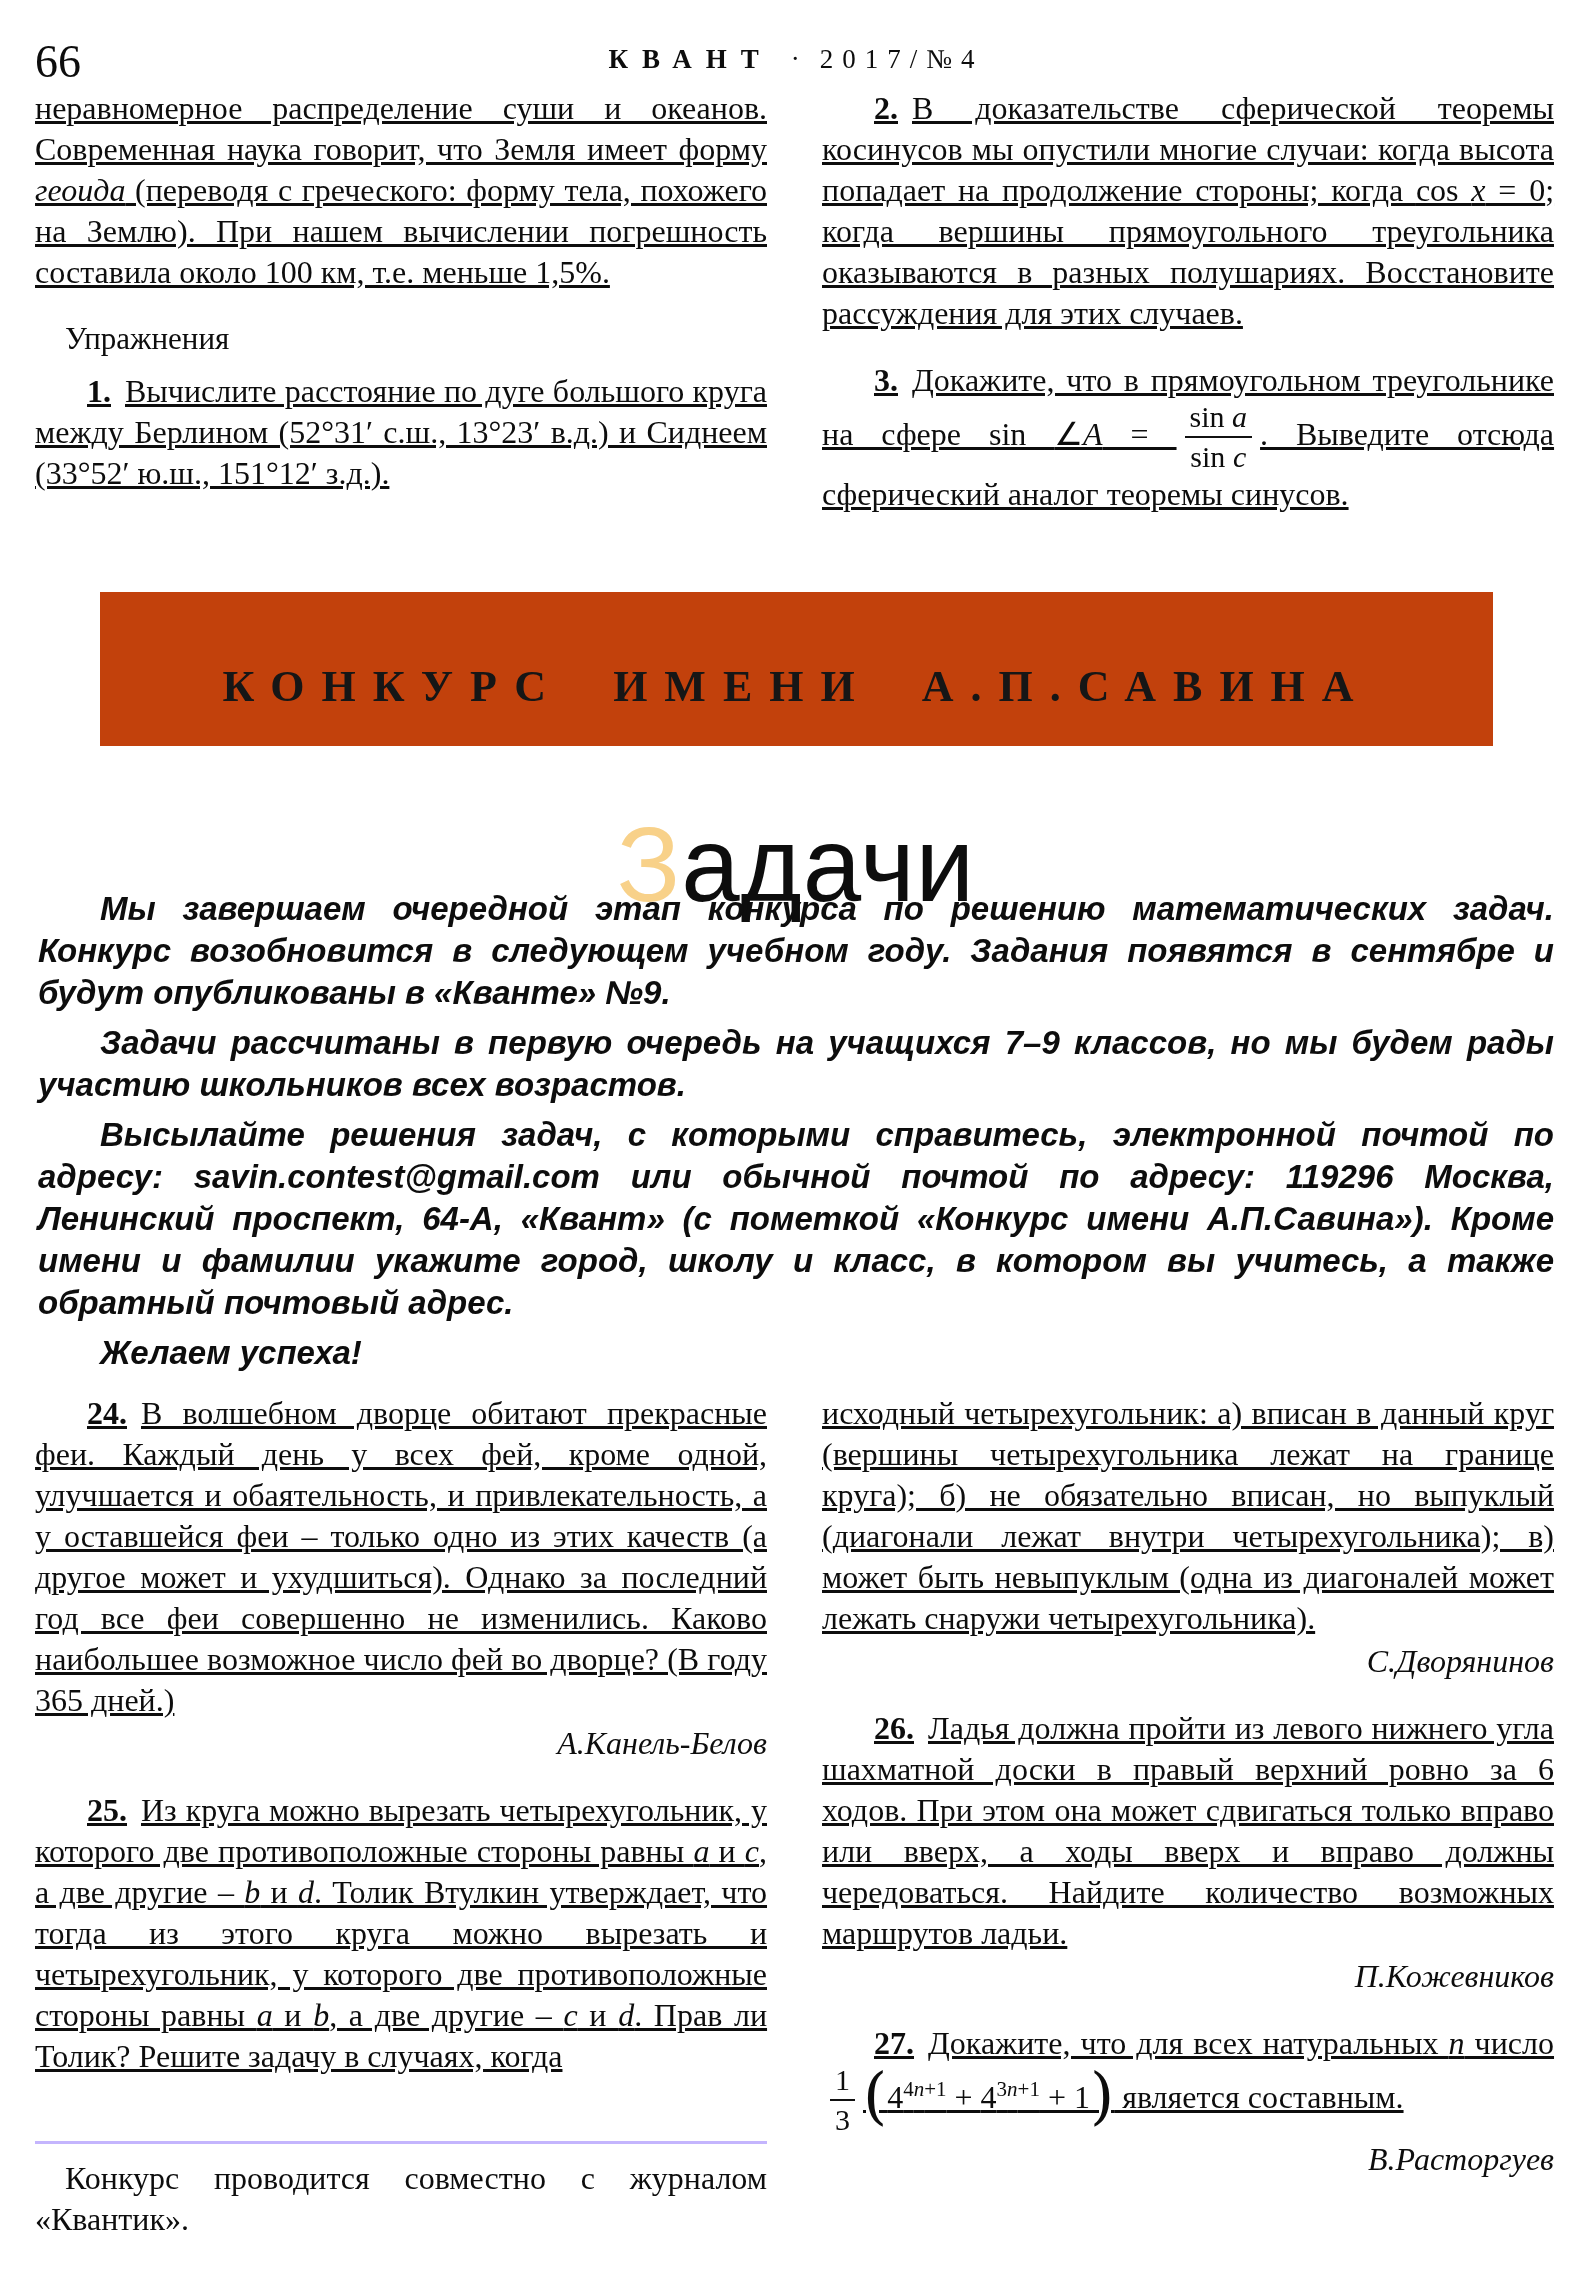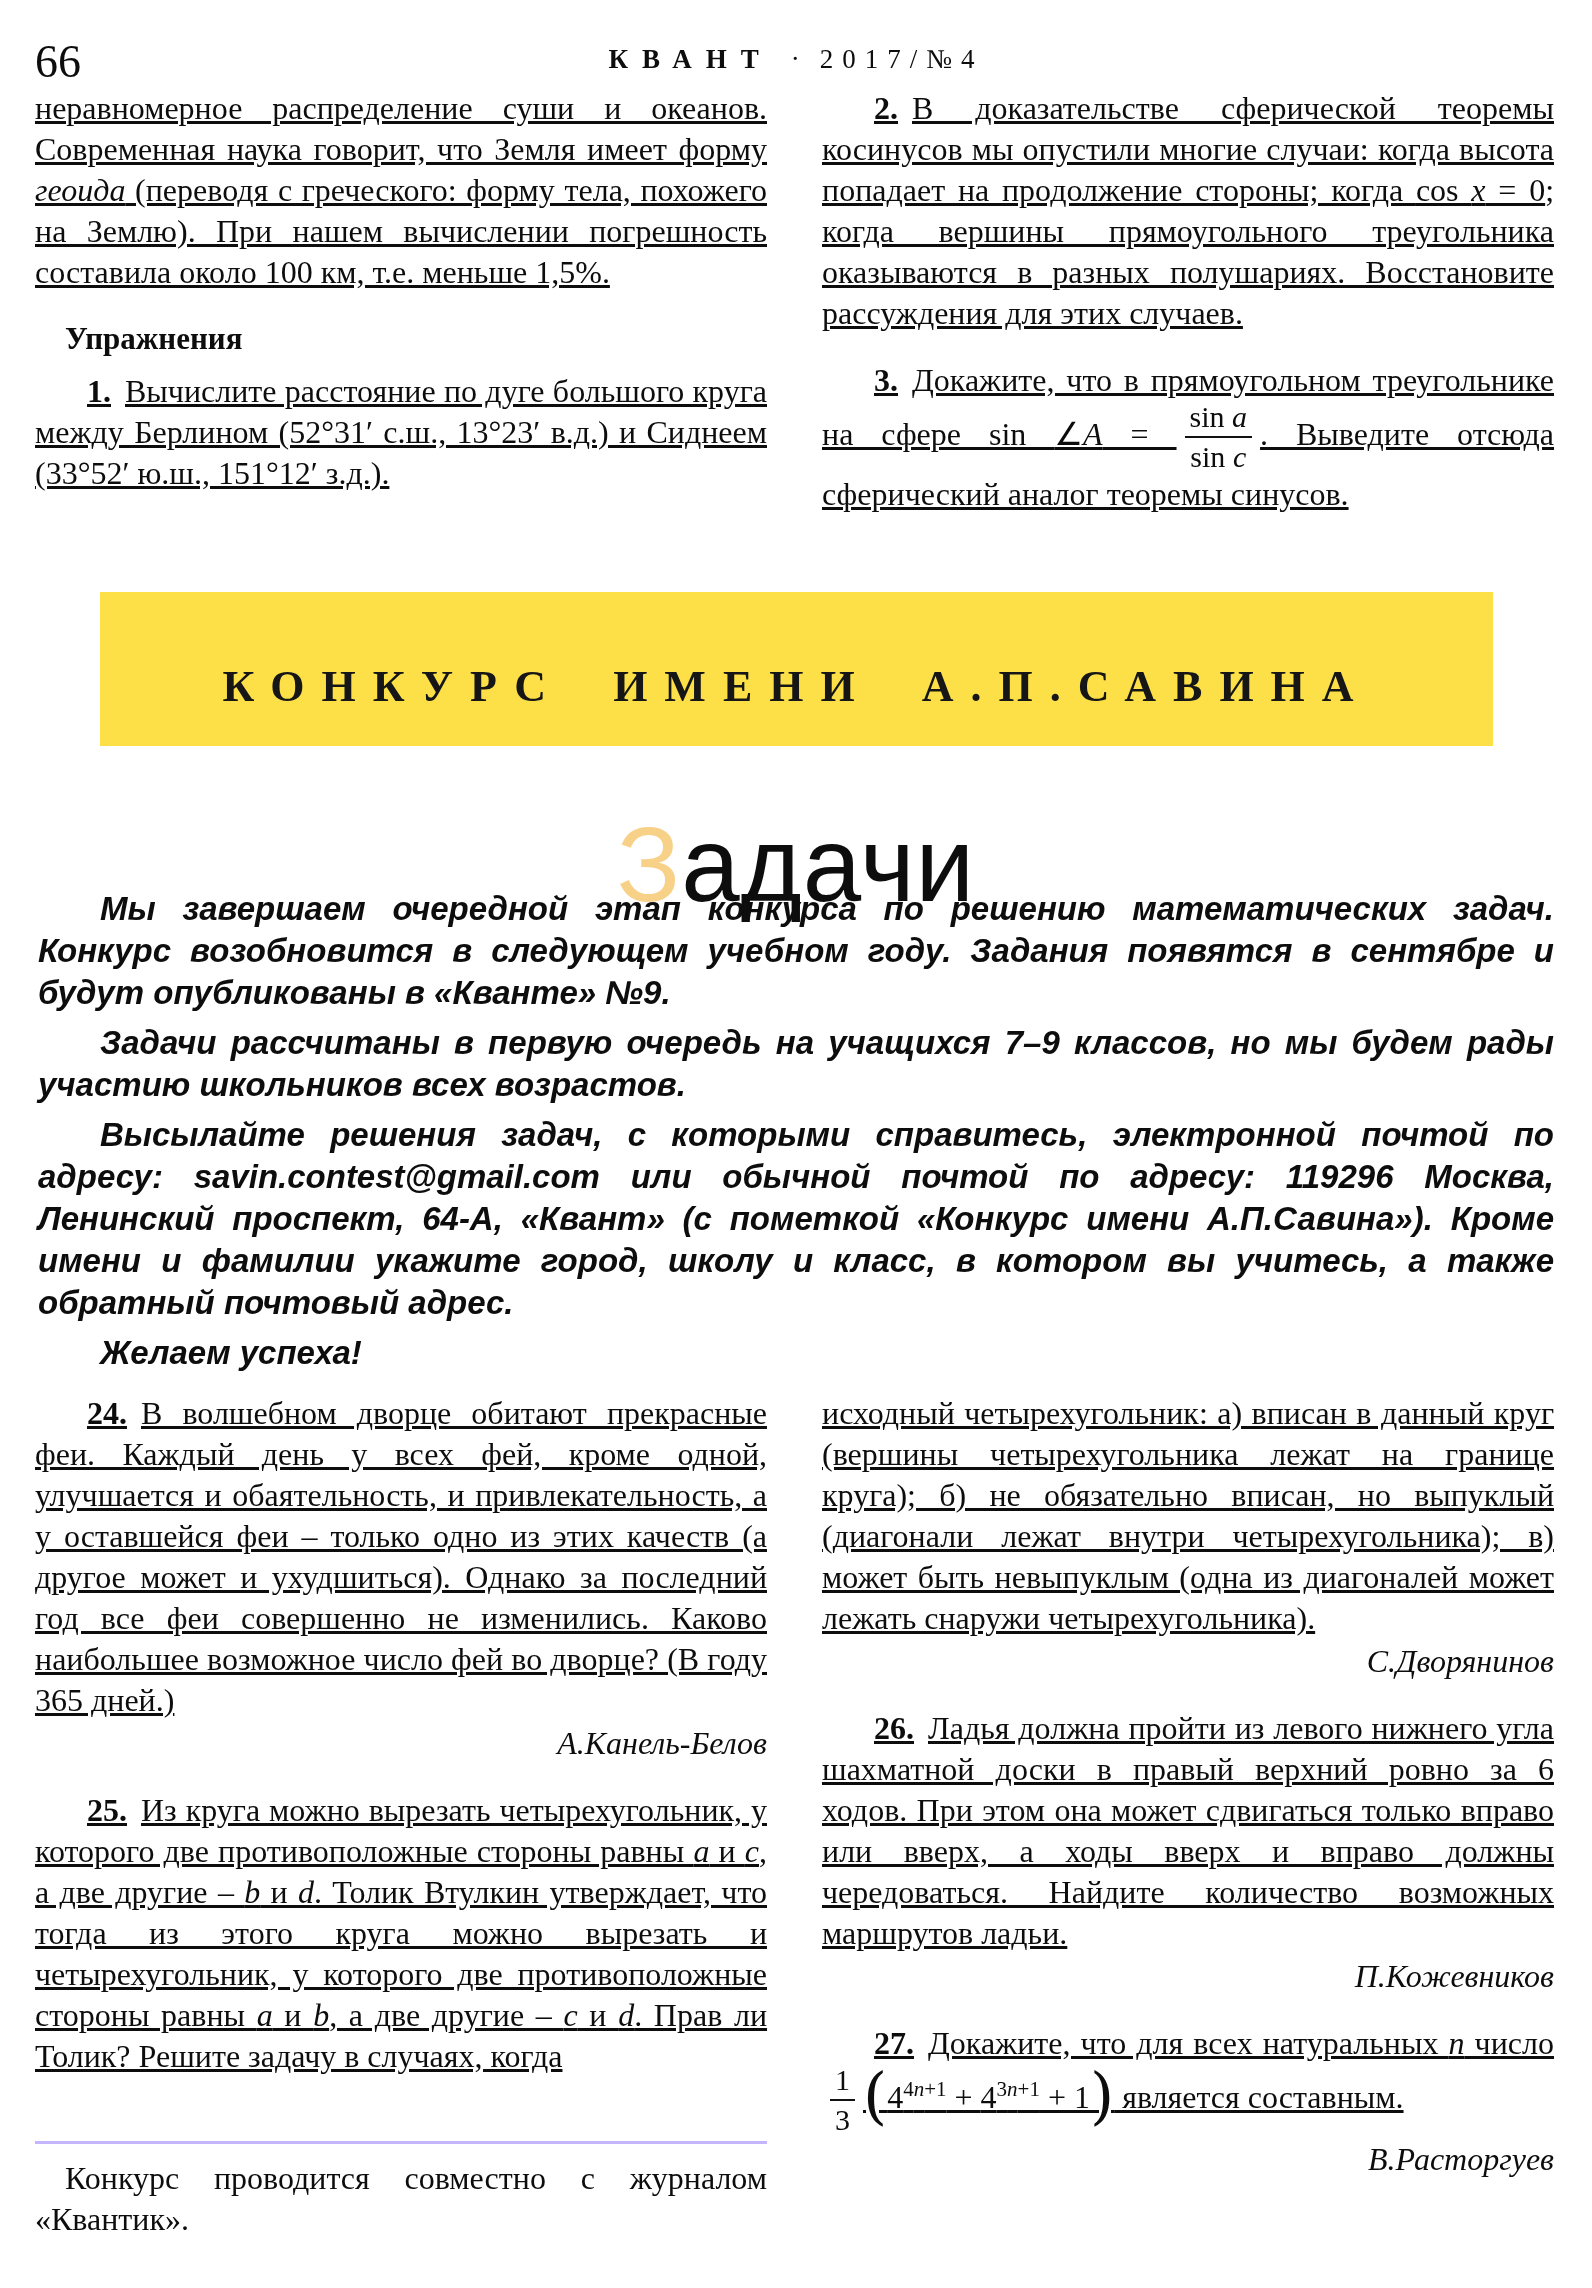--- a/index.html
+++ b/index.html
@@ -28,21 +28,21 @@
 
   .par {
     font-size:32px; line-height:41px; margin:0;
     text-align:justify;
     text-decoration:underline;
   }
   .pnum { font-weight:bold; margin-right:14px; }
   .v { font-style:italic; font-family:"Liberation Serif", serif; }
 
   .exhead {
-    font-size:31px; font-weight:bold; margin:28px 0 14px 30px;
+    font-size:31px; font-weight:normal; margin:28px 0 14px 30px;
   }
 
   .prob { text-indent:52px; }
   .prob + .prob, .gap-top { margin-top:26px; }
   .author {
     font-size:32px; line-height:41px; margin:2px 0 0;
     text-align:right; font-style:italic;
   }
 
   
@@ -113,21 +113,21 @@
   <div class="col">
     <p class="par prob">
       <b class="pnum">2.</b><span>В доказательстве сферической теоремы косинусов мы опустили многие случаи: когда высота попадает на продолжение стороны; когда </span><span>cos </span><i class="v">x</i><span> = 0</span><span>; когда вершины прямоугольного треугольника оказываются в разных полушариях. Восстановите рассуждения для этих случаев.</span>
     </p>
     <p class="par prob">
       <b class="pnum">3.</b><span>Докажите, что в прямоугольном треугольнике на сфере </span><span>sin </span><span>∠</span><i class="v">A</i><span> = </span><span class="frac"><span class="fnum"><span>sin </span><i class="v">a</i></span><span class="fden"><span>sin </span><i class="v">c</i></span></span><span>. Выведите отсюда сферический аналог теоремы синусов.</span>
     </p>
   </div>
 </div>
 
-<div class="banner" style="background: #fde047;">
+<div class="banner" style="background: #c2410c;">
   <span class="banner-text">КОНКУРС ИМЕНИ А.П.САВИНА</span>
 </div>
 
 <h1 class="bigtitle"><span style="color: rgb(248, 209, 137);">З</span><span>адачи</span></h1>
 
 <div class="intro">
   <p>Мы завершаем очередной этап конкурса по решению математических задач. Конкурс возобновится в следующем учебном году. Задания появятся в сентябре и будут опубликованы в «Кванте» №9.</p>
   <p>Задачи рассчитаны в первую очередь на учащихся 7–9 классов, но мы будем рады участию школьников всех возрастов.</p>
   <p>Высылайте решения задач, с которыми справитесь, электронной почтой по адресу: savin.contest@gmail.com или обычной почтой по адресу: 119296 Москва, Ленинский проспект, 64-А, «Квант» (с пометкой «Конкурс имени А.П.Савина»). Кроме имени и фамилии укажите город, школу и класс, в котором вы учитесь, а также обратный почтовый адрес.</p>
   <p>Желаем успеха!</p>

